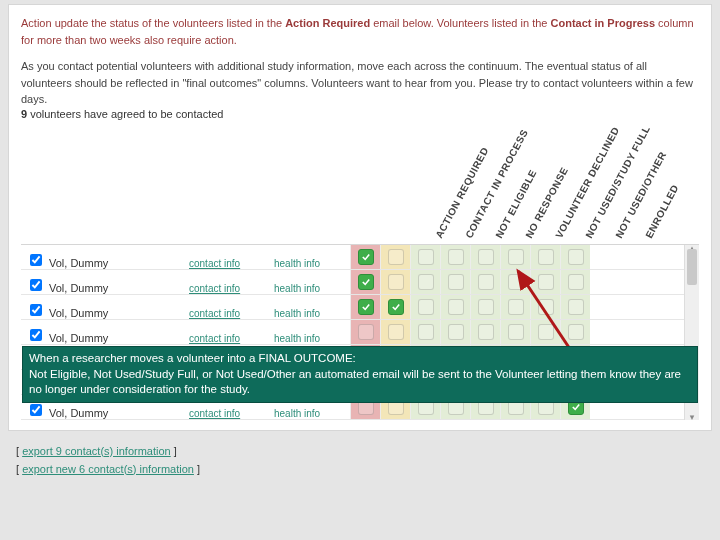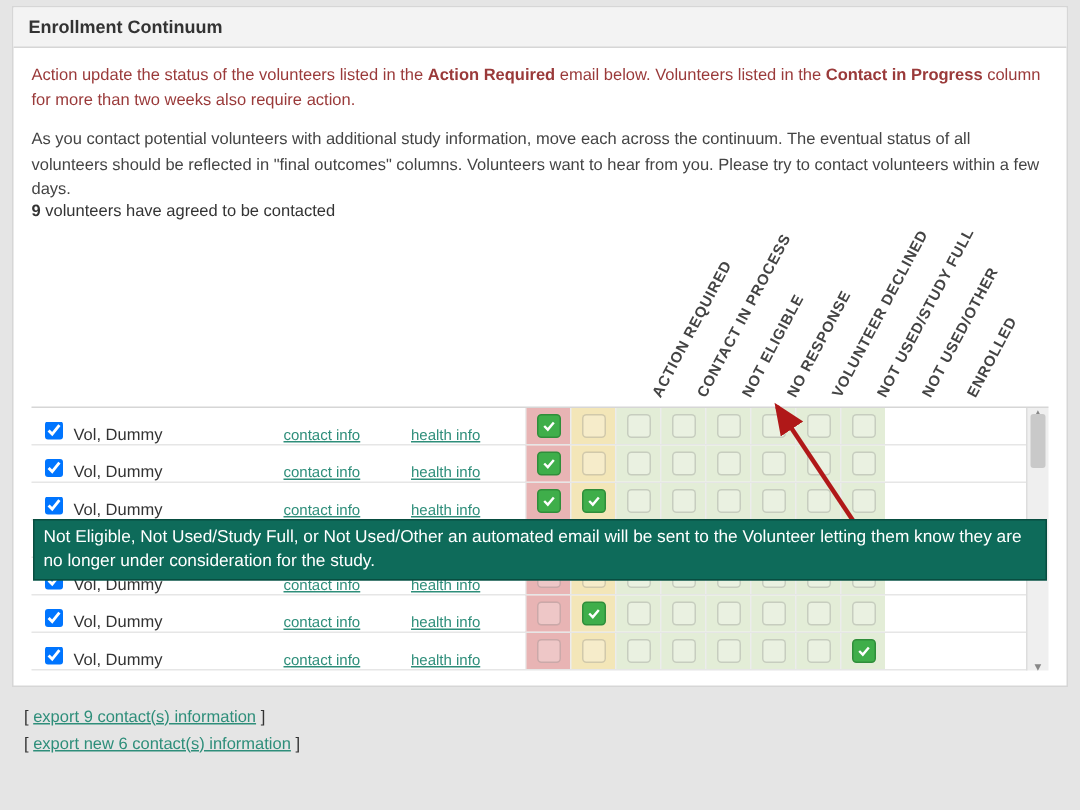--- a/index.html
+++ b/index.html
@@ -16,21 +16,21 @@
   .col-head{position:absolute;bottom:4px;transform:rotate(-62deg);transform-origin:left bottom;white-space:nowrap;font-size:10px;letter-spacing:.5px;color:#444;font-weight:600}
   .grid{border-top:1px solid #d6d6d6;display:flex}
   .list{flex:1 1 auto}
   .row{display:flex;align-items:flex-end;border-bottom:1px solid #e6e6e6;height:24px}
   .cell-cb{width:28px;display:flex;justify-content:center}
   .cb{width:12px;height:12px}
   .cell-name{width:140px;color:#333}
   .cell-link{width:85px}
   .cell-link a{color:#2e8e7a;text-decoration:underline;font-size:10px;cursor:pointer}
   .cell-hlink{width:76px}
-  .cell-hlink a{color:#2e8e7a;text-decoration:underline;font-size:10px;cursor:pointer}
+  .cell-hlink a{color:#2e8e7a;font-size:10px;cursor:pointer}
   .cells{display:flex}
   .scell{width:30px;height:24px;display:flex;align-items:center;justify-content:center;border-left:1px solid #ececec;box-sizing:border-box}
   .scell.c0{background:#e8b4b4}
   .scell.c1{background:#f3e6b8}
   .scell.c2,.scell.c3,.scell.c4,.scell.c5,.scell.c6{background:#e3edd7}
   .scell.c7{background:#e3edd7}
   .box{width:14px;height:14px;border:1px solid rgba(0,0,0,.15);border-radius:3px;background:rgba(255,255,255,.25);display:flex;align-items:center;justify-content:center;cursor:pointer}
   .box.green{background:#3fae4a;border-color:#2f8e3a}
   .chk{width:8px;height:8px}
   .chk svg{display:block}
@@ -44,21 +44,20 @@
   .exports .br{display:block}
   .overlay{position:absolute;left:22px;right:22px;top:346px;background:#0e6b5a;color:#fff;padding:4px 6px;font-size:11.5px;line-height:1.35;border:1px solid #084d40;font-family:Arial,sans-serif}
   .arrow{position:absolute;pointer-events:none}
   .arrow svg{display:block}
 </style>
 </head>
 <body>
 
 <div class="stage">
   <div class="panel">
-    <div class="panel-head">Enrollment Continuum</div>
     <div class="panel-body">
       <div class="intro1">
         <span>Action update the status of the volunteers listed in the </span><b>Action Required</b><span> email below. Volunteers listed in the </span><b>Contact in Progress</b><span> column for more than two weeks also require action.</span>
       </div>
       <div class="intro2">As you contact potential volunteers with additional study information, move each across the continuum. The eventual status of all volunteers should be reflected in "final outcomes" columns. Volunteers want to hear from you. Please try to contact volunteers within a few days.</div>
       <div class="count">
         <b>9</b><span> volunteers have agreed to be contacted</span>
       </div>
 
       <div class="headers" id="col-headers">
@@ -369,15 +368,16 @@
         <defs>
           <marker id="ah" markerWidth="8" markerHeight="8" refX="6" refY="3" orient="auto">
             <path d="M0,0 L7,3 L0,6 Z" fill="#b01818"></path>
           </marker>
         </defs>
         <line x1="60" y1="86" x2="8" y2="8" stroke="#b01818" stroke-width="3" marker-end="url(#ah)"></line>
       </svg>
   </div>
 
   <div class="overlay">
+    <div>When a researcher moves a volunteer into a FINAL OUTCOME:</div>
     <div>Not Eligible, Not Used/Study Full, or Not Used/Other an automated email will be sent to the Volunteer letting them know they are no longer under consideration for the study.</div>
   </div>
 </div>
 
 </body></html>

